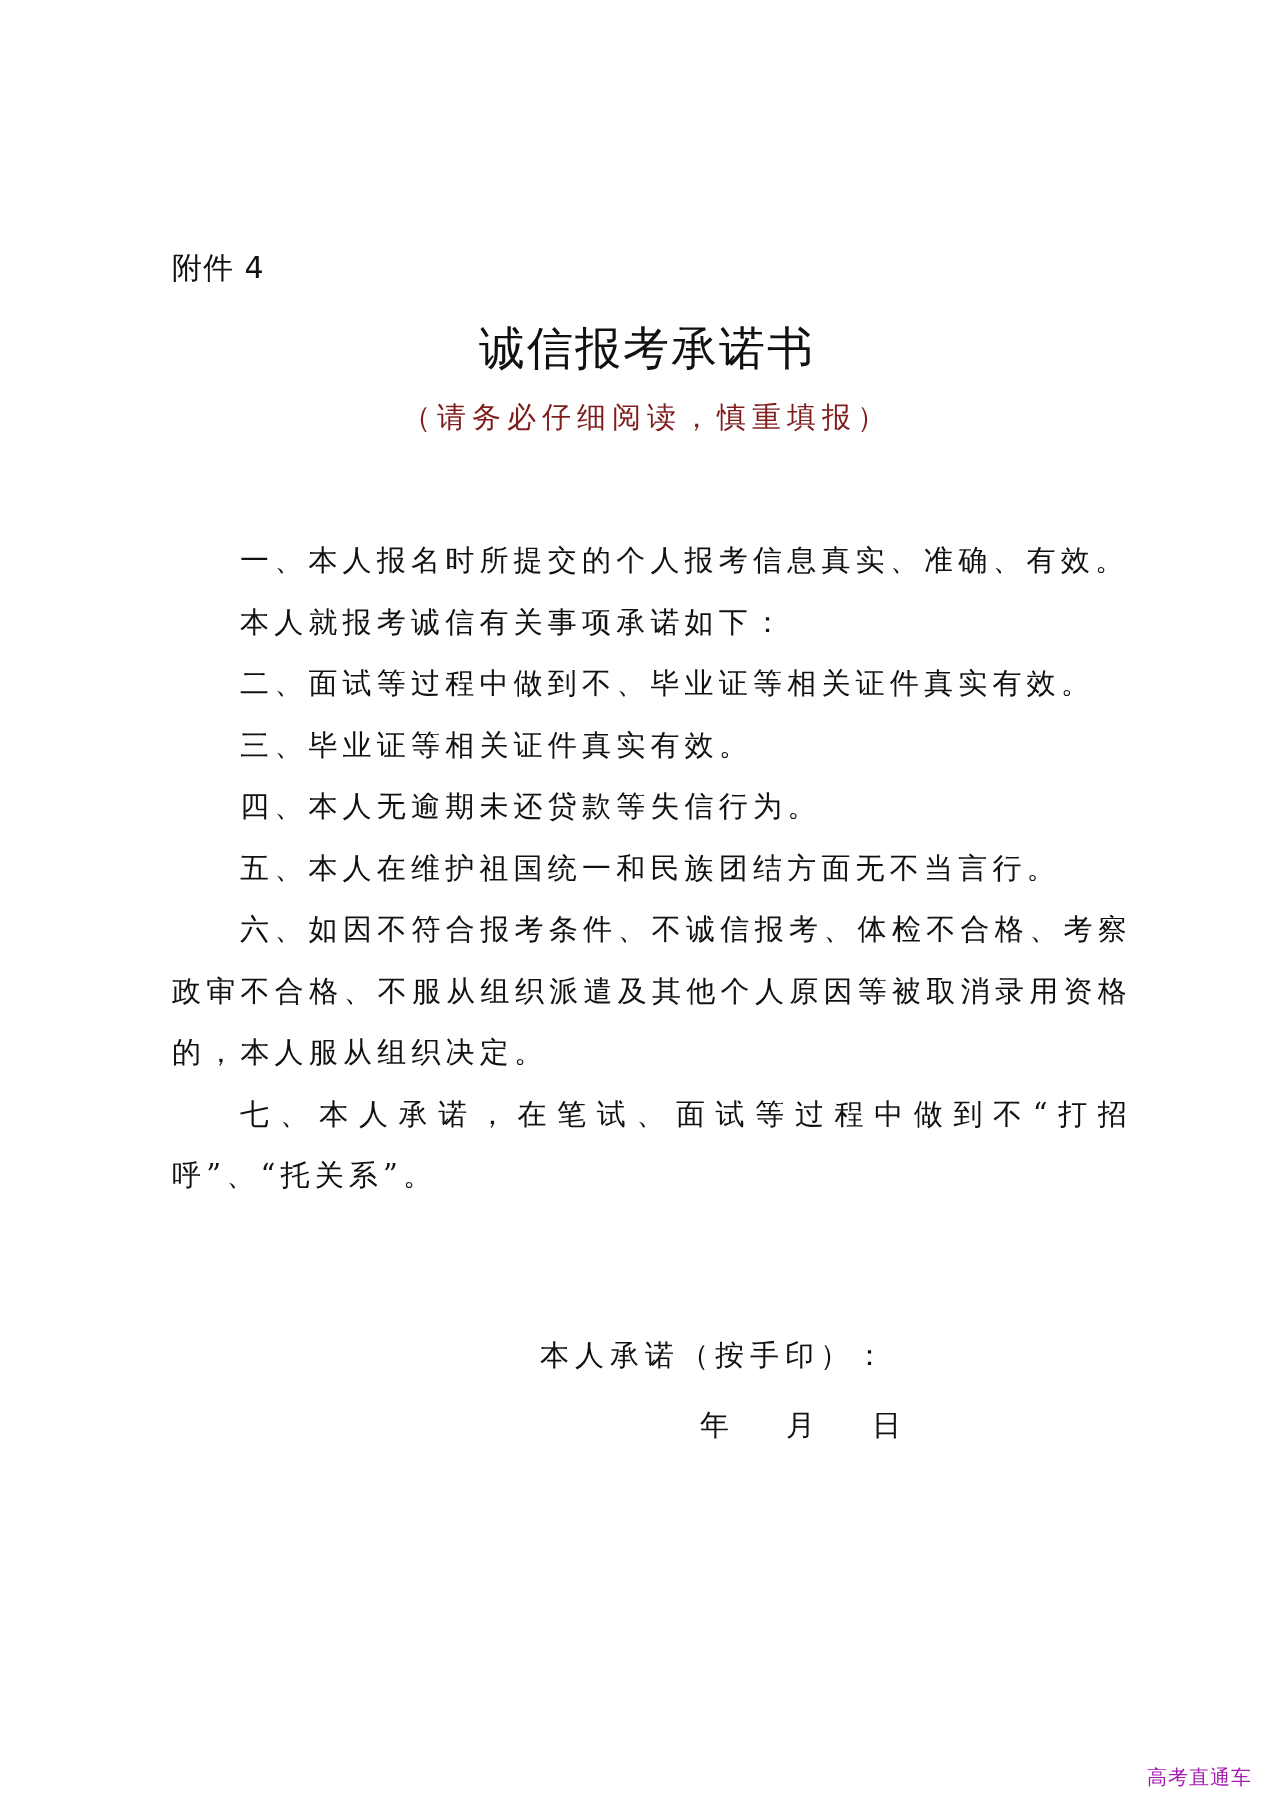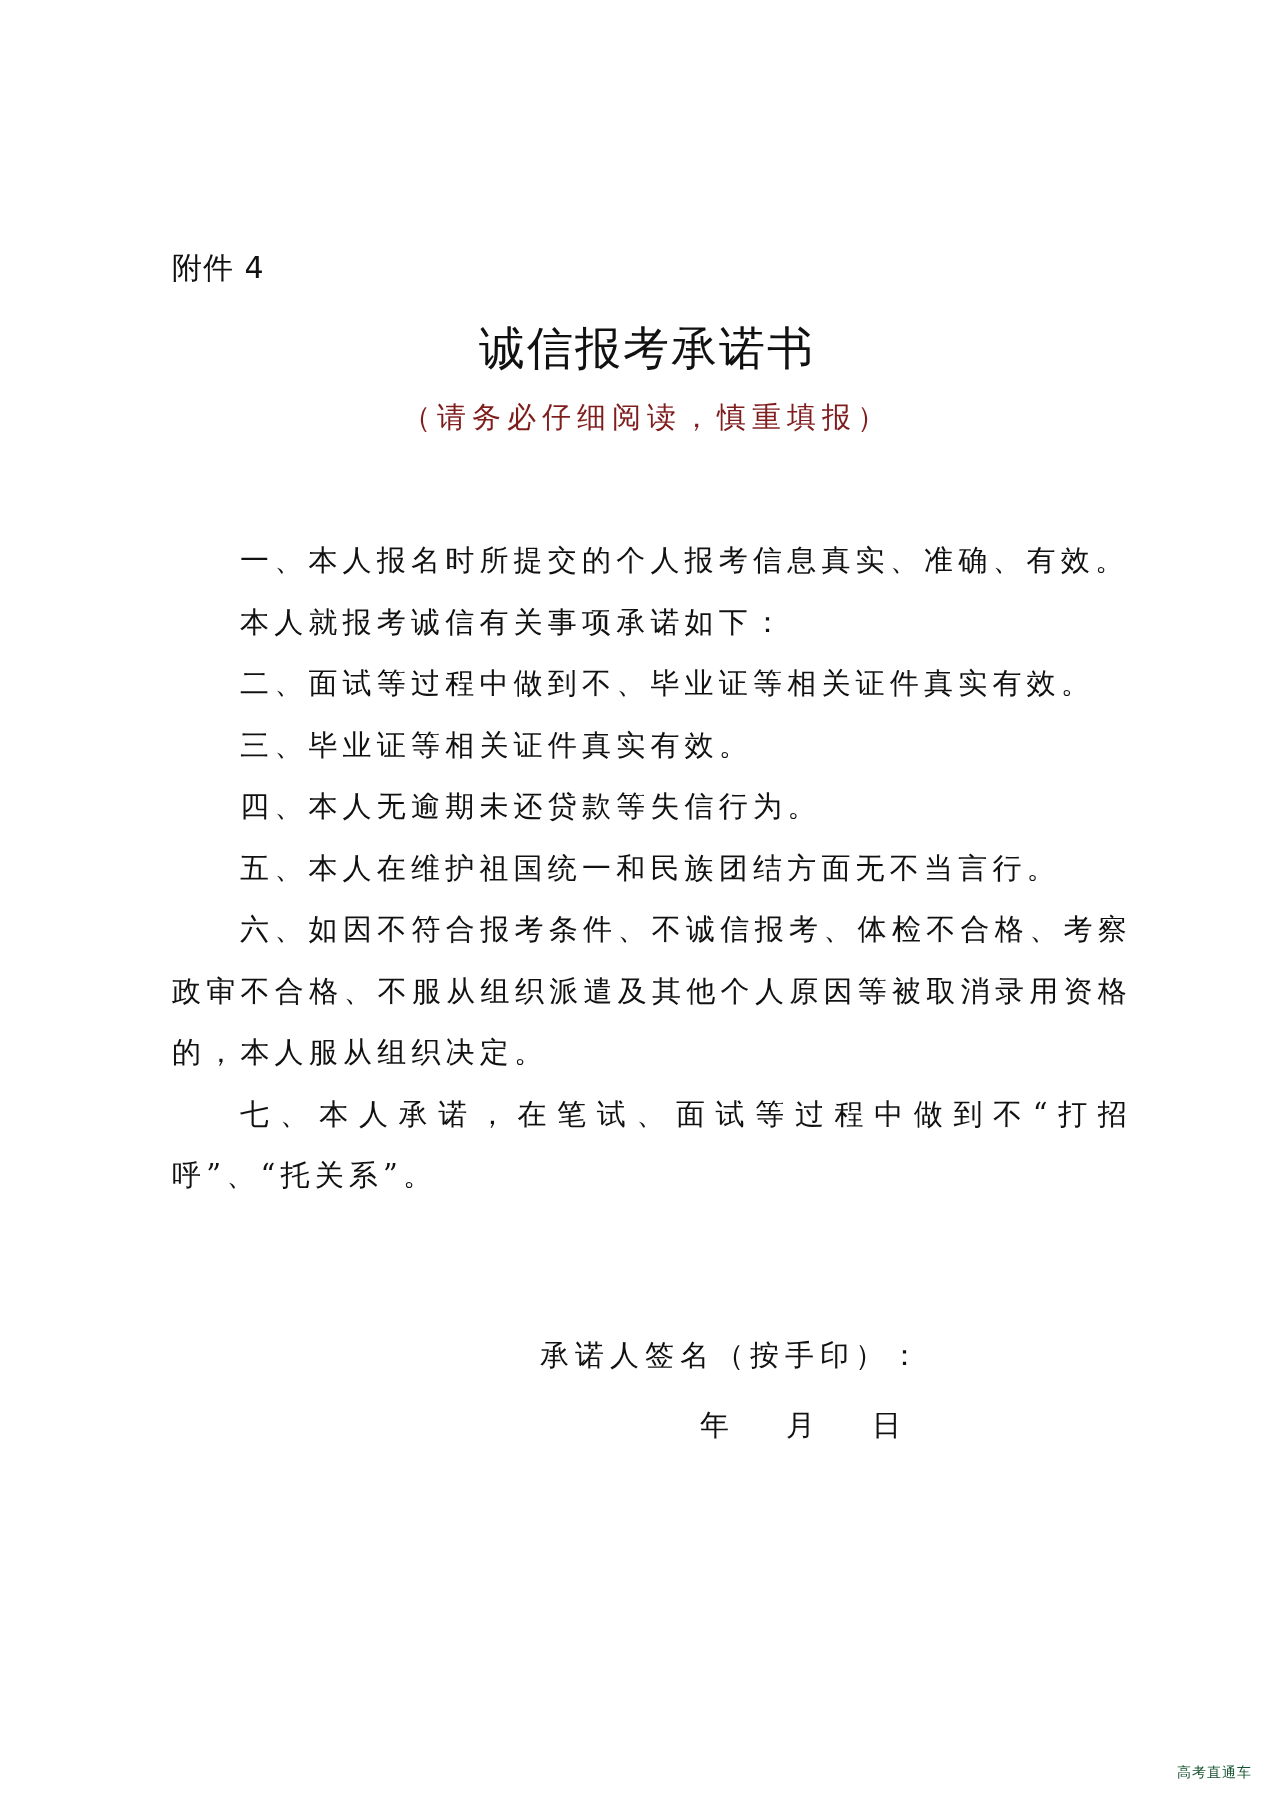--- a/index.html
+++ b/index.html
@@ -87,22 +87,22 @@
       color: #111;
     }
     .date-year { left: 700px; }
     .date-month { left: 786px; }
     .date-day { left: 872px; }
     .watermark {
       position: absolute;
       right: 28px;
       top: 1764px;
       font-family: "DejaVu Sans", "Liberation Sans", sans-serif;
-      font-size: 14px;
-      color: #14532d;
+      font-size: 20px;
+      color: #a21caf;
       letter-spacing: 1px;
     }
   </style>
 </head>
 <body>
 
 <div class="page">
 
   <div class="attachment">附件 4</div>
 
@@ -114,21 +114,21 @@
     <p class="para">一、本人报名时所提交的个人报考信息真实、准确、有效。</p>
     <p class="para">本人就报考诚信有关事项承诺如下：</p>
     <p class="para">二、面试等过程中做到不、毕业证等相关证件真实有效。</p>
     <p class="para">三、毕业证等相关证件真实有效。</p>
     <p class="para">四、本人无逾期未还贷款等失信行为。</p>
     <p class="para">五、本人在维护祖国统一和民族团结方面无不当言行。</p>
     <p class="para">六、如因不符合报考条件、不诚信报考、体检不合格、考察政审不合格、不服从组织派遣及其他个人原因等被取消录用资格的，本人服从组织决定。</p>
     <p class="para">七、本人承诺，在笔试、面试等过程中做到不“打招呼”、“托关系”。</p>
   </div>
 
-  <div class="signature">承诺人签名（按手印）：</div>
+  <div class="signature">本人承诺（按手印）：</div>
 
   <div class="date-row date-year">年</div>
   <div class="date-row date-month">月</div>
   <div class="date-row date-day">日</div>
 
   <div class="watermark">高考直通车</div>
 
 </div>
 
 </body></html>

